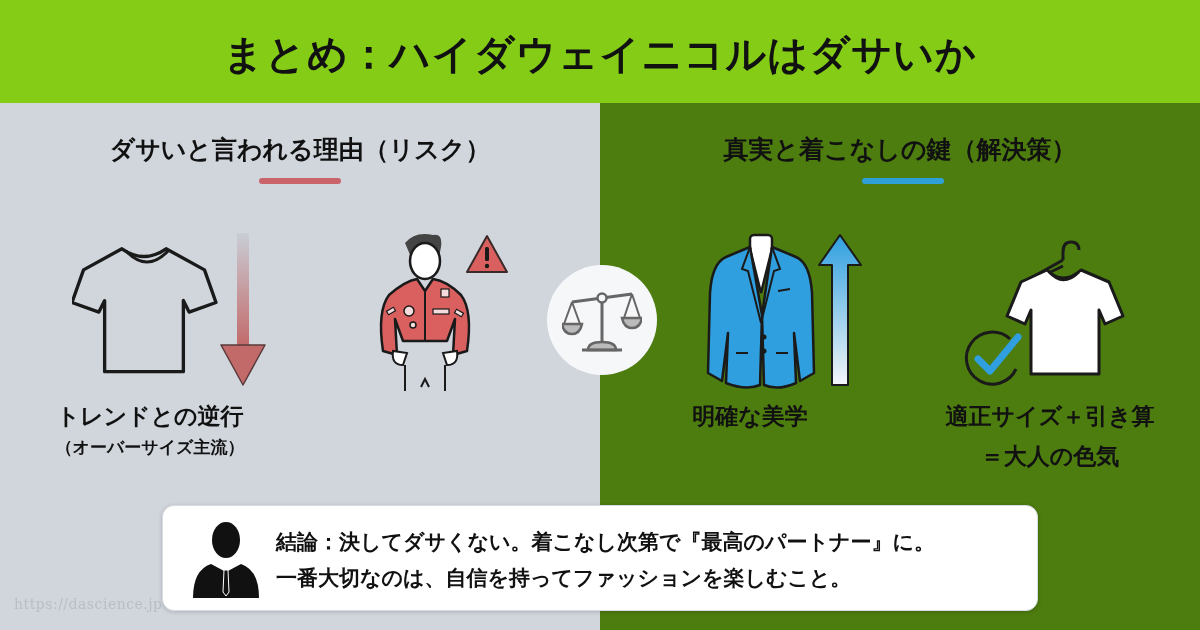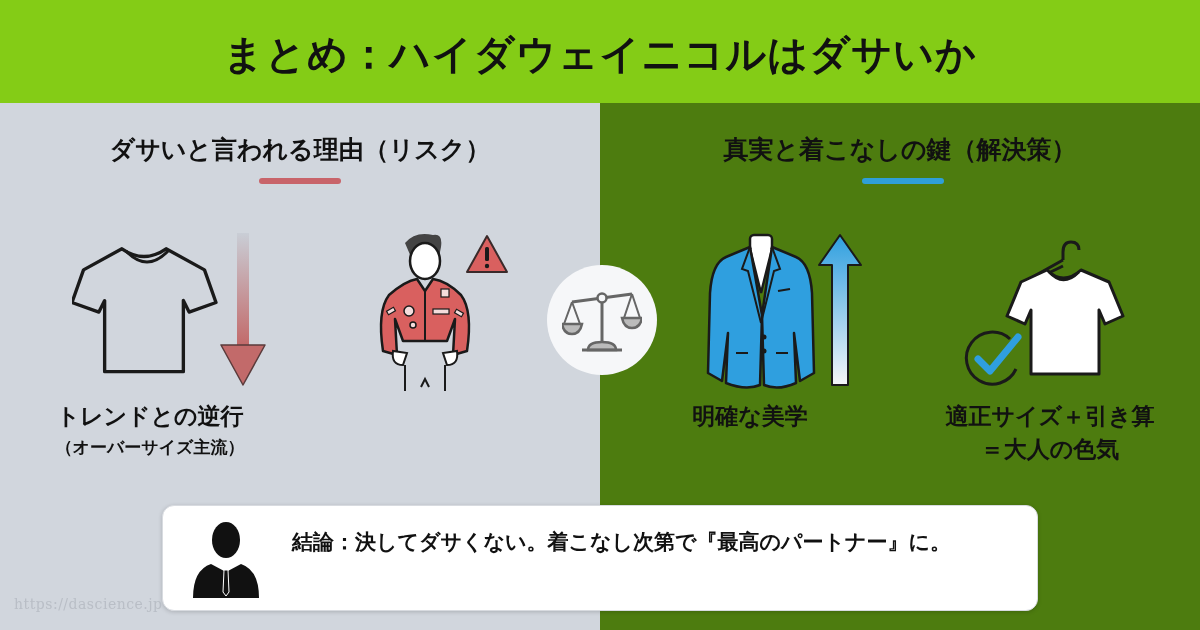--- a/index.html
+++ b/index.html
@@ -50,21 +50,21 @@
 
   .conclusion {
     position: absolute; left: 162px; top: 505px; width: 876px; height: 106px;
     background: #ffffff; border-radius: 12px;
     box-shadow: 0 1px 4px rgba(0,0,0,0.18);
     border: 1px solid #d8dbe0;
   }
   .conclusion .line {
     position: absolute; left: 113px; font-size: 21px; font-weight: bold; color: #111; white-space: nowrap;
   }
-  .conclusion .line1 { top: 22px; margin-left: 16px; }
+  .conclusion .line1 { top: 22px; }
   .conclusion .line2 { top: 58px; }
   .watermark {
     position: absolute; left: 14px; top: 596px;
     font-family: "DejaVu Serif", "Liberation Serif", serif;
     font-size: 14px; color: #b9bec6; letter-spacing: 0.5px; text-align: center;
   }
 </style>
 </head>
 <body>
 
@@ -159,21 +159,21 @@
   <svg class="icon" style="left:362px; top:224px;" width="62" height="62" viewBox="0 0 62 62">
     <path d="M48 12 A26 26 0 1 0 54 42" fill="none" stroke="#1a1a1a" stroke-width="3"></path>
     <path d="M16 32 L28 44 L56 10" fill="none" stroke="#2f9fdf" stroke-width="7" stroke-linecap="round" stroke-linejoin="round"></path>
   </svg>
 
   <div class="item" style="left:40px; top:298px; width:220px;">
     <div class="label">明確な美学</div>
   </div>
   <div class="item" style="left:330px; top:298px; width:240px;">
     <div class="label">適正サイズ＋引き算</div>
-    <div class="label" style="margin-top:2px;">＝大人の色気</div>
+    <div class="label" style="margin-top:9px;">＝大人の色気</div>
   </div>
 </div>
 
 <div class="scale-badge">
   <svg width="80" height="72" viewBox="0 0 80 72">
     <line x1="10" y1="18" x2="70" y2="10" stroke="#666" stroke-width="3"></line>
     <circle cx="40" cy="14" r="4.5" fill="#f6f7f9" stroke="#666" stroke-width="2.5"></circle>
     <line x1="40" y1="18" x2="40" y2="60" stroke="#666" stroke-width="3"></line>
     <path d="M26 66 Q26 58 40 58 Q54 58 54 66 Z" fill="#bbb" stroke="#666" stroke-width="2.5"></path>
     <line x1="20" y1="66" x2="60" y2="66" stroke="#666" stroke-width="3"></line>
@@ -185,15 +185,16 @@
 </div>
 
 <div class="conclusion">
   <svg class="icon" style="left:28px; top:14px;" width="70" height="78" viewBox="0 0 70 78">
     <ellipse cx="35" cy="20" rx="14" ry="18" fill="#111"></ellipse>
     <path d="M2 78 Q2 50 20 44 L35 52 L50 44 Q68 50 68 78 Z" fill="#111"></path>
     <path d="M26 44 L35 52 L44 44 L40 42 L35 46 L30 42 Z" fill="#fff"></path>
     <path d="M33 50 L37 50 L38 72 L35 76 L32 72 Z" fill="#111" stroke="#fff" stroke-width="1"></path>
   </svg>
   <div class="line line1">結論：決してダサくない。着こなし次第で『最高のパートナー』に。</div>
+  <div class="line line2">一番大切なのは、自信を持ってファッションを楽しむこと。</div>
 </div>
 
 <div class="watermark">https://dascience.jp</div>
 
 </body></html>

